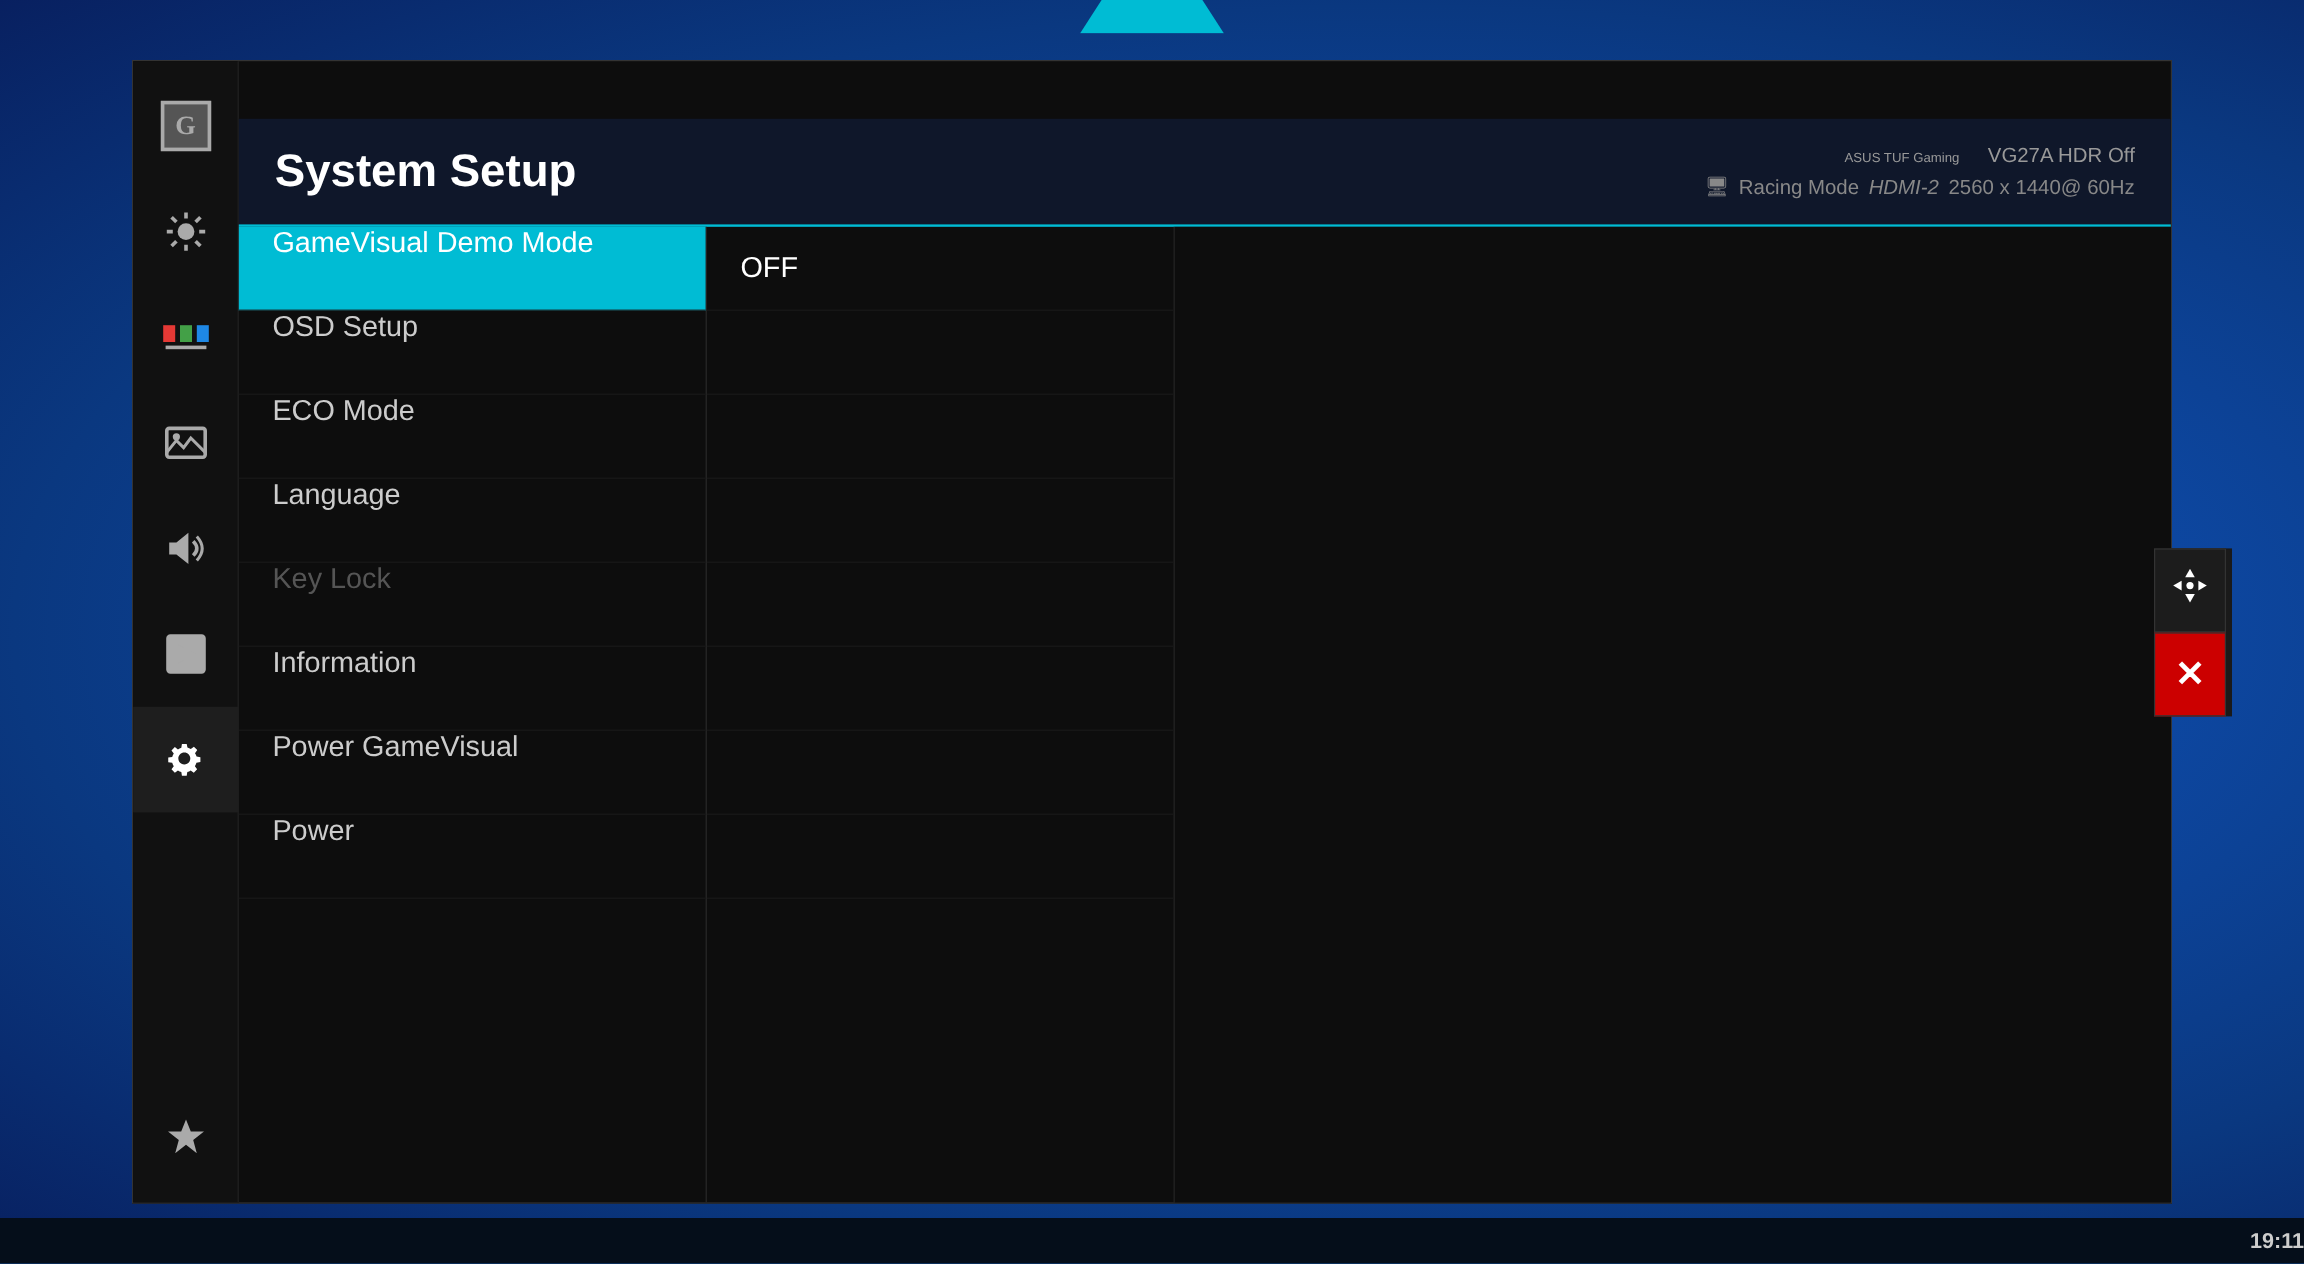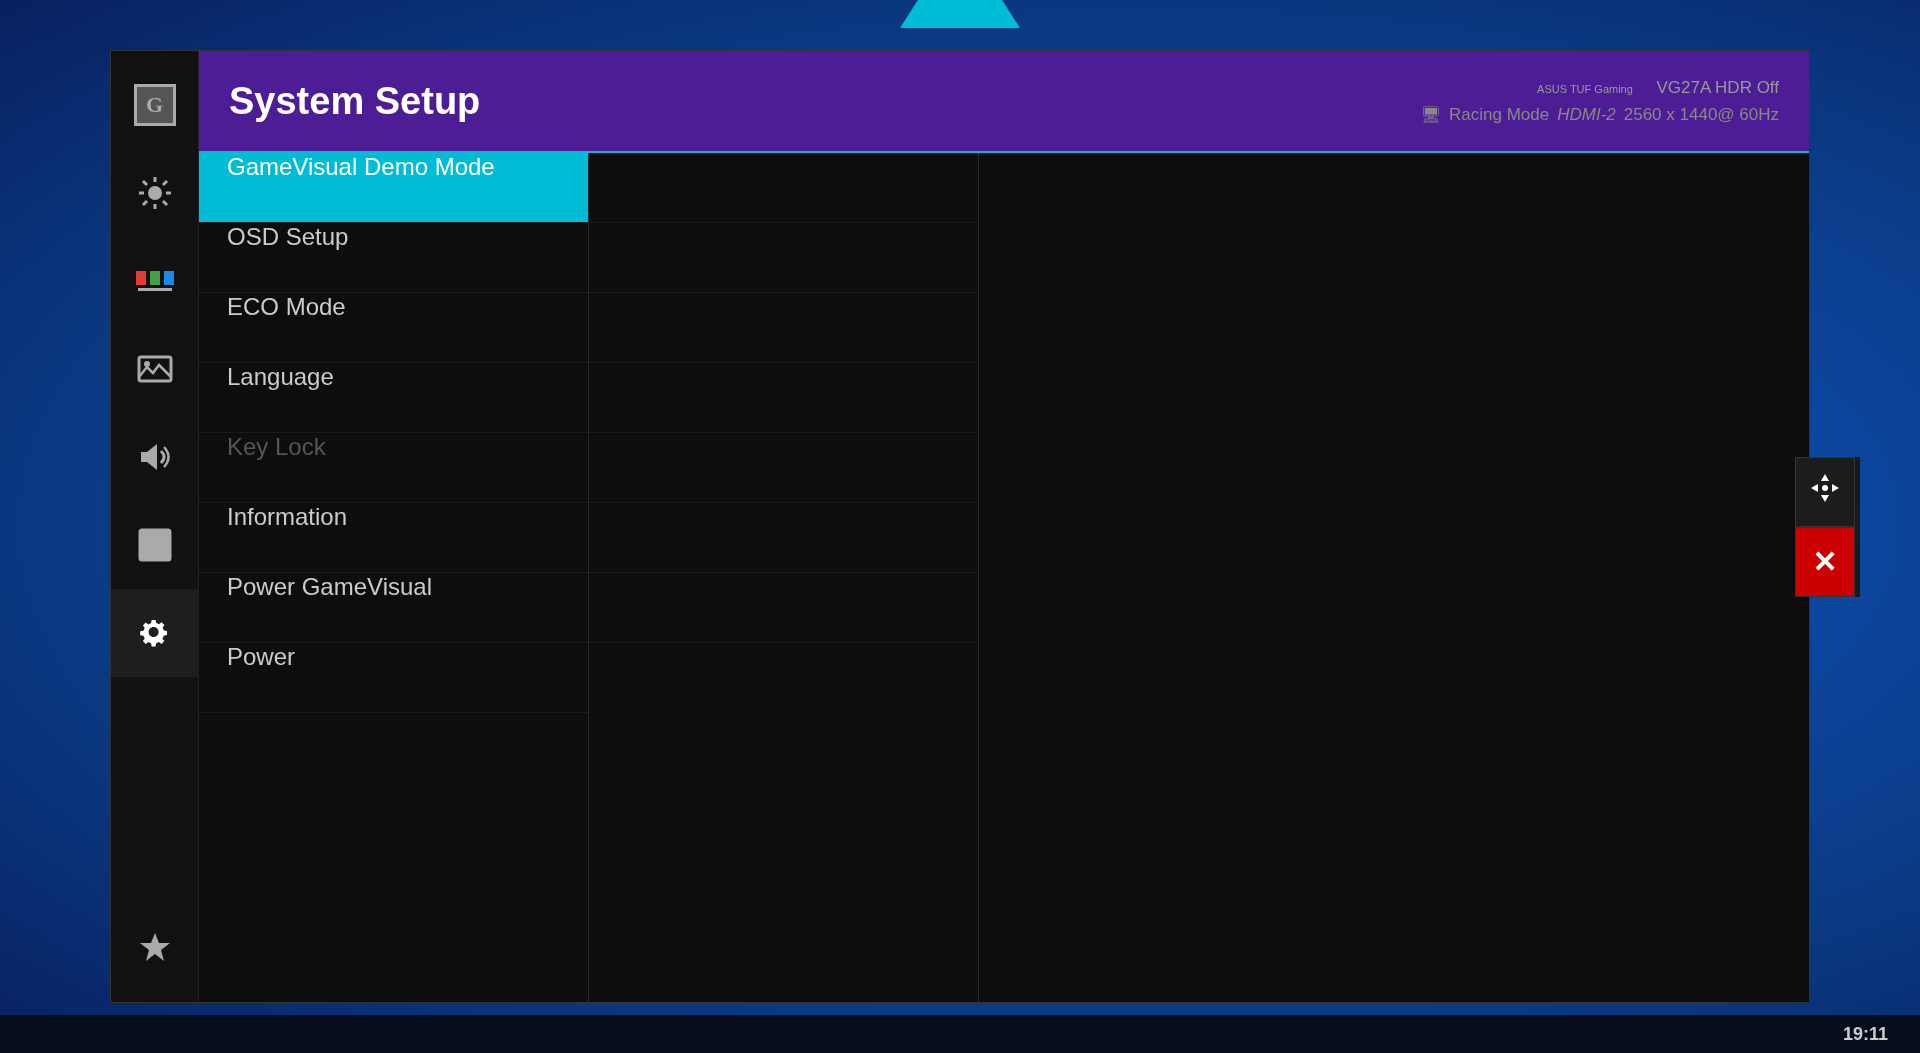--- a/index.html
+++ b/index.html
@@ -35,21 +35,20 @@
     .bottom-bar {
       position: absolute;
       bottom: 0;
       left: 0;
       right: 0;
       height: 38px;
       background: #050e1a;
       display: flex;
       align-items: center;
       justify-content: flex-end;
-      padding-right: 32px;
     }
 
     .time {
       color: #ccc;
       font-size: 18px;
       font-weight: bold;
     }
 
     
     .osd-container {
@@ -102,27 +101,28 @@
 
     
     .main-content {
       flex: 1;
       display: flex;
       flex-direction: column;
     }
 
     
     .header {
-      height: 102px;
+      height: 90px;
       border-bottom: 2px solid #00bcd4;
       display: flex;
       align-items: center;
       justify-content: space-between;
       padding: 0 30px;
-      background: #4c1d95;
+      background: #0f172a;
+      margin-top: 48px;
     }
 
     .header-title {
       color: #fff;
       font-size: 38px;
       font-weight: bold;
     }
 
     .header-info {
       text-align: right;
@@ -352,20 +352,23 @@
         <div class="menu-item">
           <span>Power GameVisual</span>
         </div>
         <div class="menu-item">
           <span>Power</span>
         </div>
 
       </div>
 
       <div class="menu-values">
+        <div class="value-item active">
+          <span>OFF</span>
+        </div>
         <div class="value-item"></div>
         <div class="value-item"></div>
         <div class="value-item"></div>
         <div class="value-item"></div>
         <div class="value-item"></div>
         <div class="value-item"></div>
         <div class="value-item"></div>
       </div>
 
       <div class="right-panel"></div>

